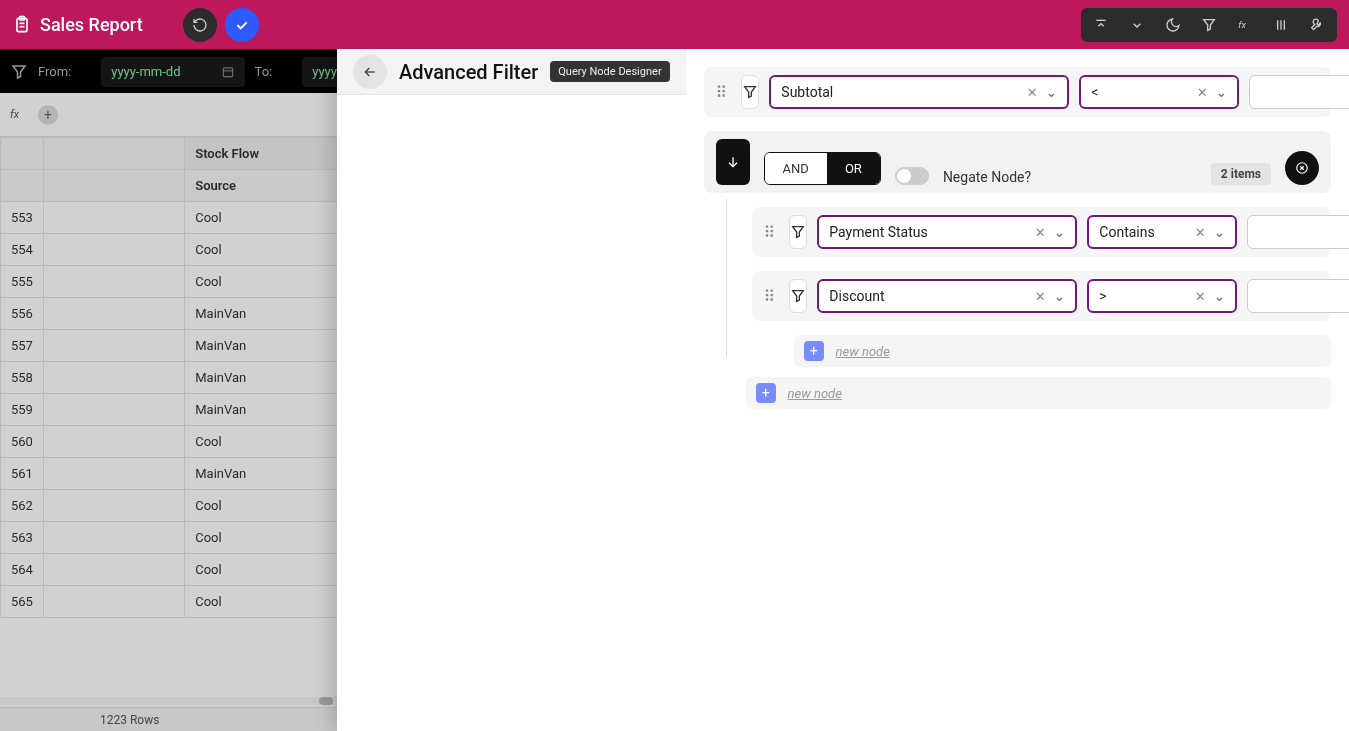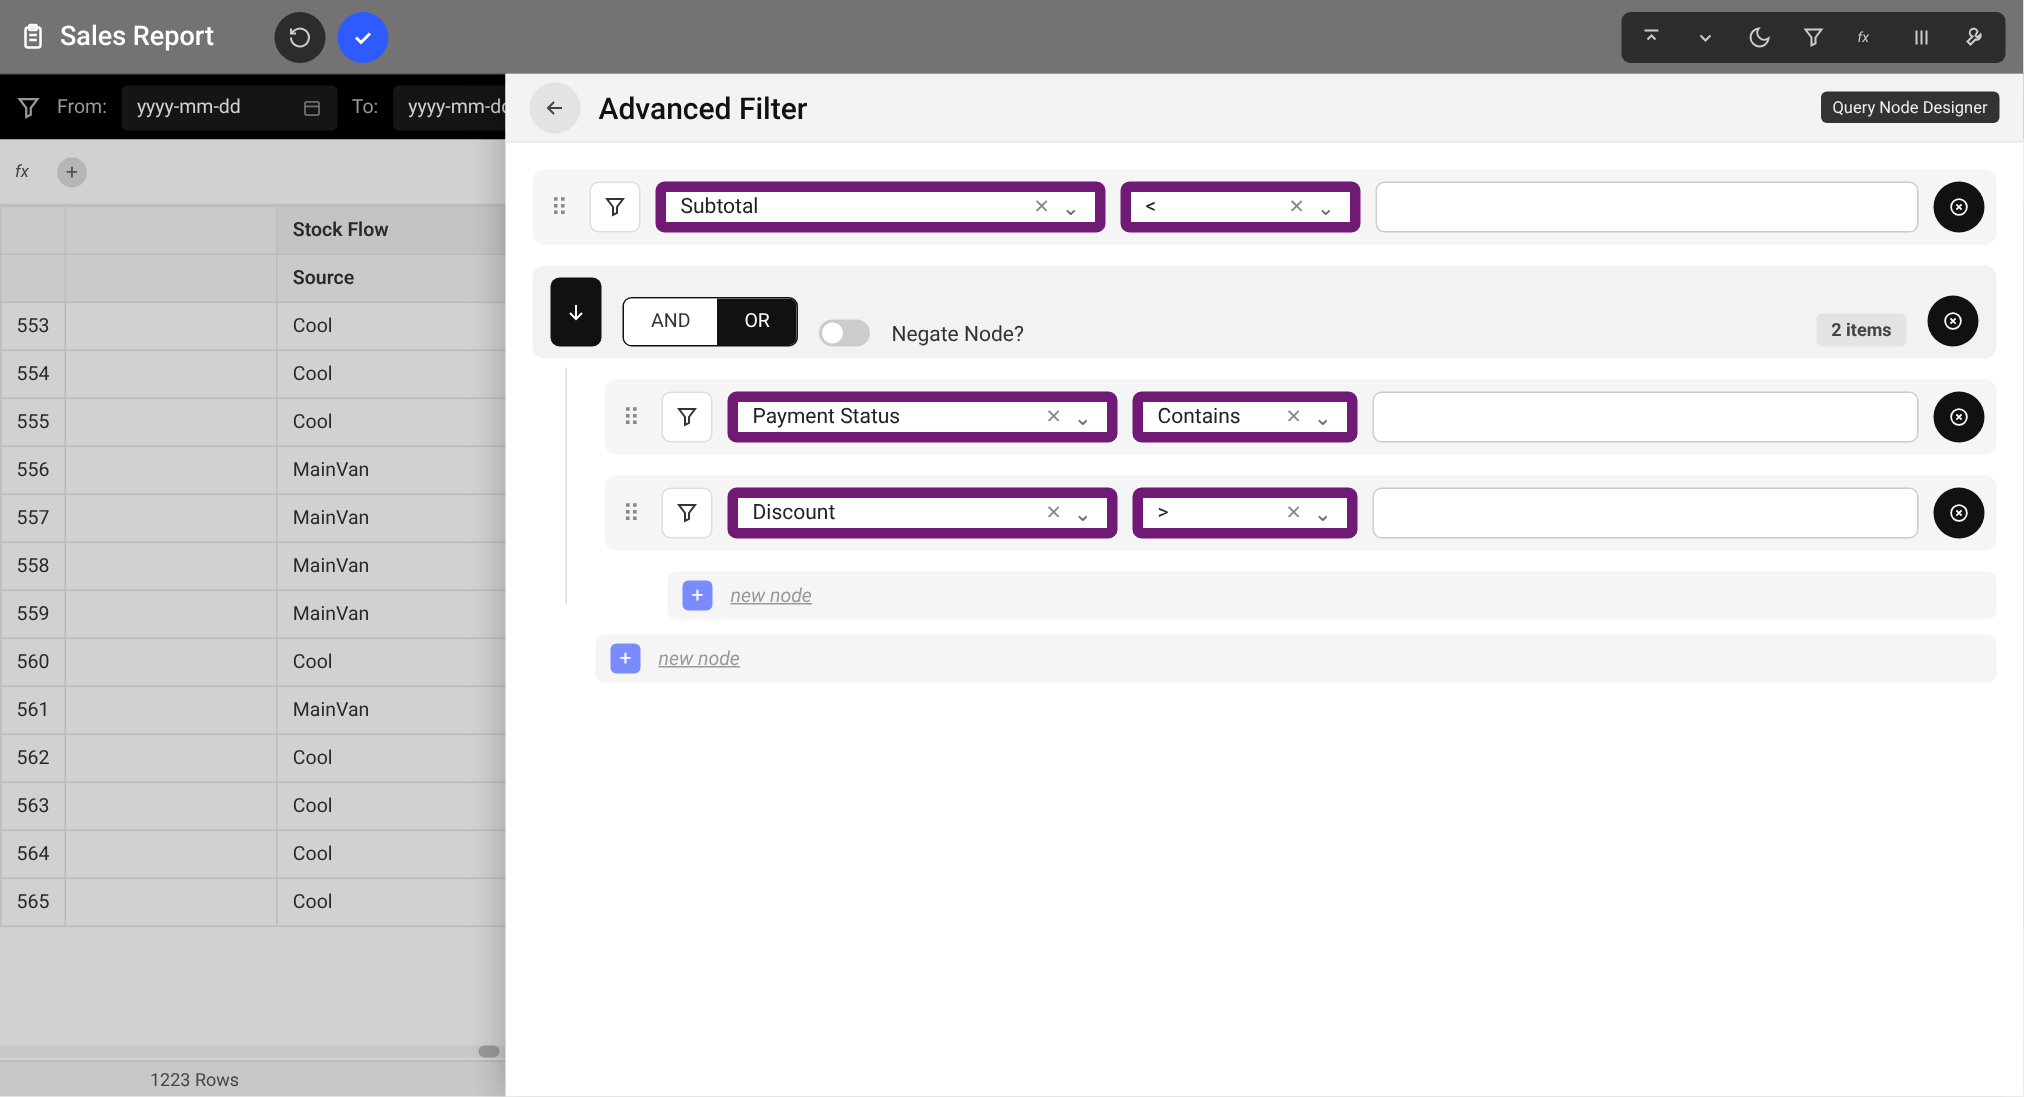--- a/index.html
+++ b/index.html
@@ -1,68 +1,68 @@
 <!DOCTYPE html>
 <html><head>
 <meta charset="utf-8">
 <style>
 * { margin: 0; padding: 0; box-sizing: border-box; font-family: -apple-system, BlinkMacSystemFont, "Segoe UI", Roboto, sans-serif; }
 html, body { width: 1349px; height: 731px; overflow: hidden; background: #fff; }
 
 
-.topbar { height: 49px; background: #737373; display: flex; align-items: center; padding: 0 12px; position: relative; z-index: 10; }
+.topbar { height: 49px; background: #be185d; display: flex; align-items: center; padding: 0 12px; position: relative; z-index: 10; }
 .title-wrap { display: flex; align-items: center; gap: 8px; color: #fff; }
 .clipboard-icon { width: 20px; height: 20px; stroke: #fff; }
 .title { font-size: 18px; font-weight: 500; }
 .dropdown { margin-left: 50px; background: #2c2c2c; color: #ccc; border-radius: 6px; padding: 0 14px; height: 34px; display: flex; align-items: center; min-width: 250px; position: relative; font-size: 14px; cursor: pointer; }
 .dropdown .caret { position: absolute; right: 14px; }
 .circle-btn { width: 34px; height: 34px; border-radius: 50%; display: flex; align-items: center; justify-content: center; margin-left: 8px; }
 .circle-btn.dark { background: #2c2c2c; margin-left: 40px; }
 .circle-btn.blue { background: #2e5bff; }
 .right-tools { margin-left: auto; display: flex; gap: 0; background: #2c2c2c; border-radius: 6px; padding: 2px; }
 .tool-btn { width: 36px; height: 30px; display: flex; align-items: center; justify-content: center; border-radius: 4px; cursor: pointer; }
 .tool-btn svg { stroke: #ccc; }
 
 
 .main { position: absolute; top: 49px; left: 0; right: 0; bottom: 0; }
 
 
 .bg-layer { position: absolute; inset: 0; background: #fff; }
 .filter-row { height: 44px; background: #000; display: flex; align-items: center; padding: 0 10px; gap: 10px; color: #bbb; font-size: 13px; border-top: 1px solid #333; }
-.filter-row .date-box { background: #1a1a1a; border: none; border-radius: 4px; padding: 6px 10px; color: #ffffff; height: 30px; display: flex; align-items: center; gap: 40px; font-size: 13px; }
+.filter-row .date-box { background: #1a1a1a; border: none; border-radius: 4px; padding: 6px 10px; color: #86efac; height: 30px; display: flex; align-items: center; gap: 40px; font-size: 13px; margin-left: 20px; }
 .fx-row { height: 44px; background: #fff; border-bottom: 1px solid #e5e5e5; display: flex; align-items: center; padding: 0 10px; gap: 10px; }
 .plus-badge { width: 20px; height: 20px; background: #ddd; border-radius: 50%; display: flex; align-items: center; justify-content: center; font-size: 14px; color: #666; cursor: pointer; }
 .table { width: 100%; border-collapse: collapse; }
 .table th, .table td { border: 1px solid #e5e5e5; padding: 8px 10px; text-align: left; font-size: 13px; color: #333; }
 .table th { background: #f7f7f7; font-weight: 600; }
 .rownum { color: #888; font-size: 11px; text-align: right; padding-right: 8px; width: 40px; background: #fff; }
 .table-header-group th.group { background: #f0f0f0; font-weight: 600; }
 .footer-bar { position: absolute; bottom: 0; left: 0; right: 0; height: 24px; background: #f4f4f4; border-top: 1px solid #ddd; display: flex; align-items: center; padding: 0 100px; font-size: 12px; color: #555; }
 .scroll-track { position: absolute; bottom: 26px; left: 0; right: 0; height: 8px; background: #f4f4f4; }
 .scroll-thumb { position: absolute; width: 14px; height: 8px; background: #bbb; border-radius: 4px; left: 319px; }
 
 
 .dim { position: absolute; inset: 0; background: rgba(0,0,0,0.18); pointer-events: none; }
 
 
-.panel { position: absolute; top: 0; right: 0; bottom: 0; width: 1012px; background: #fff; box-shadow: -4px 0 20px rgba(0,0,0,0.2); display: flex; flex-direction: column; }
+.panel { position: absolute; top: 0; right: 0; bottom: 0; width: 1012px; background: #fff; box-shadow: -4px 0 20px rgba(0,0,0,0.2); display: flex; flex-direction: row; }
 .panel-header { height: 46px; background: #f3f3f3; display: flex; align-items: center; padding: 0 16px; gap: 12px; border-bottom: 1px solid #e5e5e5; }
 .back-btn { width: 34px; height: 34px; border-radius: 50%; background: #e3e3e3; display: flex; align-items: center; justify-content: center; cursor: pointer; }
 .panel-title { font-size: 20px; font-weight: 500; color: #111; }
 .badge-pill { margin-left: auto; background: #333; color: #eee; font-size: 11px; padding: 4px 8px; border-radius: 4px; }
 .panel-body { flex: 1; padding: 18px; overflow-y: auto; }
 
 
 .filter-node { display: flex; align-items: center; gap: 10px; background: #f5f5f5; border-radius: 8px; padding: 8px; margin-bottom: 14px; }
 .filter-node.nested { margin-left: 48px; }
 .new-node-row { margin-left: 90px; background: #f5f5f5; border-radius: 6px; padding: 6px 10px; display: flex; align-items: center; gap: 12px; margin-bottom: 10px; }
 .new-node-row.outer { margin-left: 42px; }
 .drag-handle { color: #888; cursor: grab; padding: 0 4px; font-size: 16px; }
 .icon-box { width: 34px; height: 34px; background: #fff; border: 1px solid #ddd; border-radius: 6px; display: flex; align-items: center; justify-content: center; }
-.combo { flex: 0 0 auto; height: 34px; background: #fff; border: 7px solid #701a75; border-radius: 6px; display: flex; align-items: center; padding: 0 10px; position: relative; font-size: 14px; color: #222; }
+.combo { flex: 0 0 auto; height: 34px; background: #fff; border: 2px solid #701a75; border-radius: 6px; display: flex; align-items: center; padding: 0 10px; position: relative; font-size: 14px; color: #222; }
 .combo .clr { margin-left: auto; color: #888; cursor: pointer; font-size: 13px; padding: 0 4px; }
 .combo .chev { color: #666; margin-left: 4px; }
 .combo-field { width: 300px; }
 .combo-field.narrow { width: 260px; }
 .combo-op { width: 160px; }
 .combo-op.narrow { width: 150px; }
 .text-input { flex: 1; height: 34px; background: #fff; border: 1px solid #ccc; border-radius: 6px; padding: 0 10px; font-size: 14px; }
 .del-btn { width: 34px; height: 34px; border-radius: 50%; background: #111; display: flex; align-items: center; justify-content: center; cursor: pointer; }
 .del-btn svg { stroke: #fff; }
 

